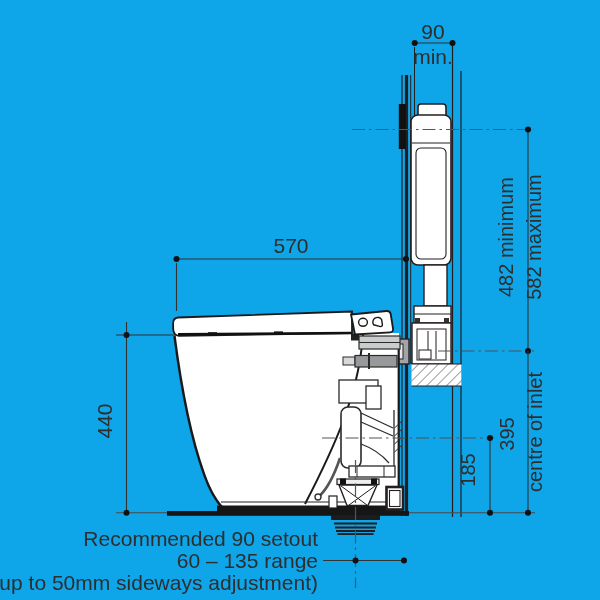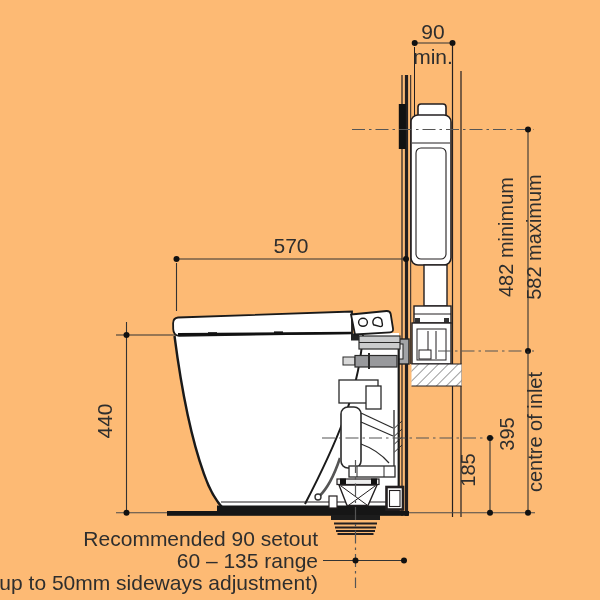--- a/index.html
+++ b/index.html
@@ -1,17 +1,17 @@
 <!DOCTYPE html>
 <html><head>
 <meta charset="utf-8">
 <style>
   html,body{margin:0;padding:0;background:#fff;}
   .stage{
-    position:relative;width:600px;height:600px;background:#fdba74;overflow:hidden;
+    position:relative;width:600px;height:600px;background:#0ea5e9;overflow:hidden;
     font-family:"Liberation Sans", sans-serif;
   }
   svg{position:absolute;left:0;top:0;}
   text{
     font-family:"Liberation Sans", sans-serif;
     fill:#2e2e2e;
   }
   .dim-txt{font-size:21px;}
   .dim-txt-sm{font-size:20px;}
   .note-txt{font-size:21px;}

